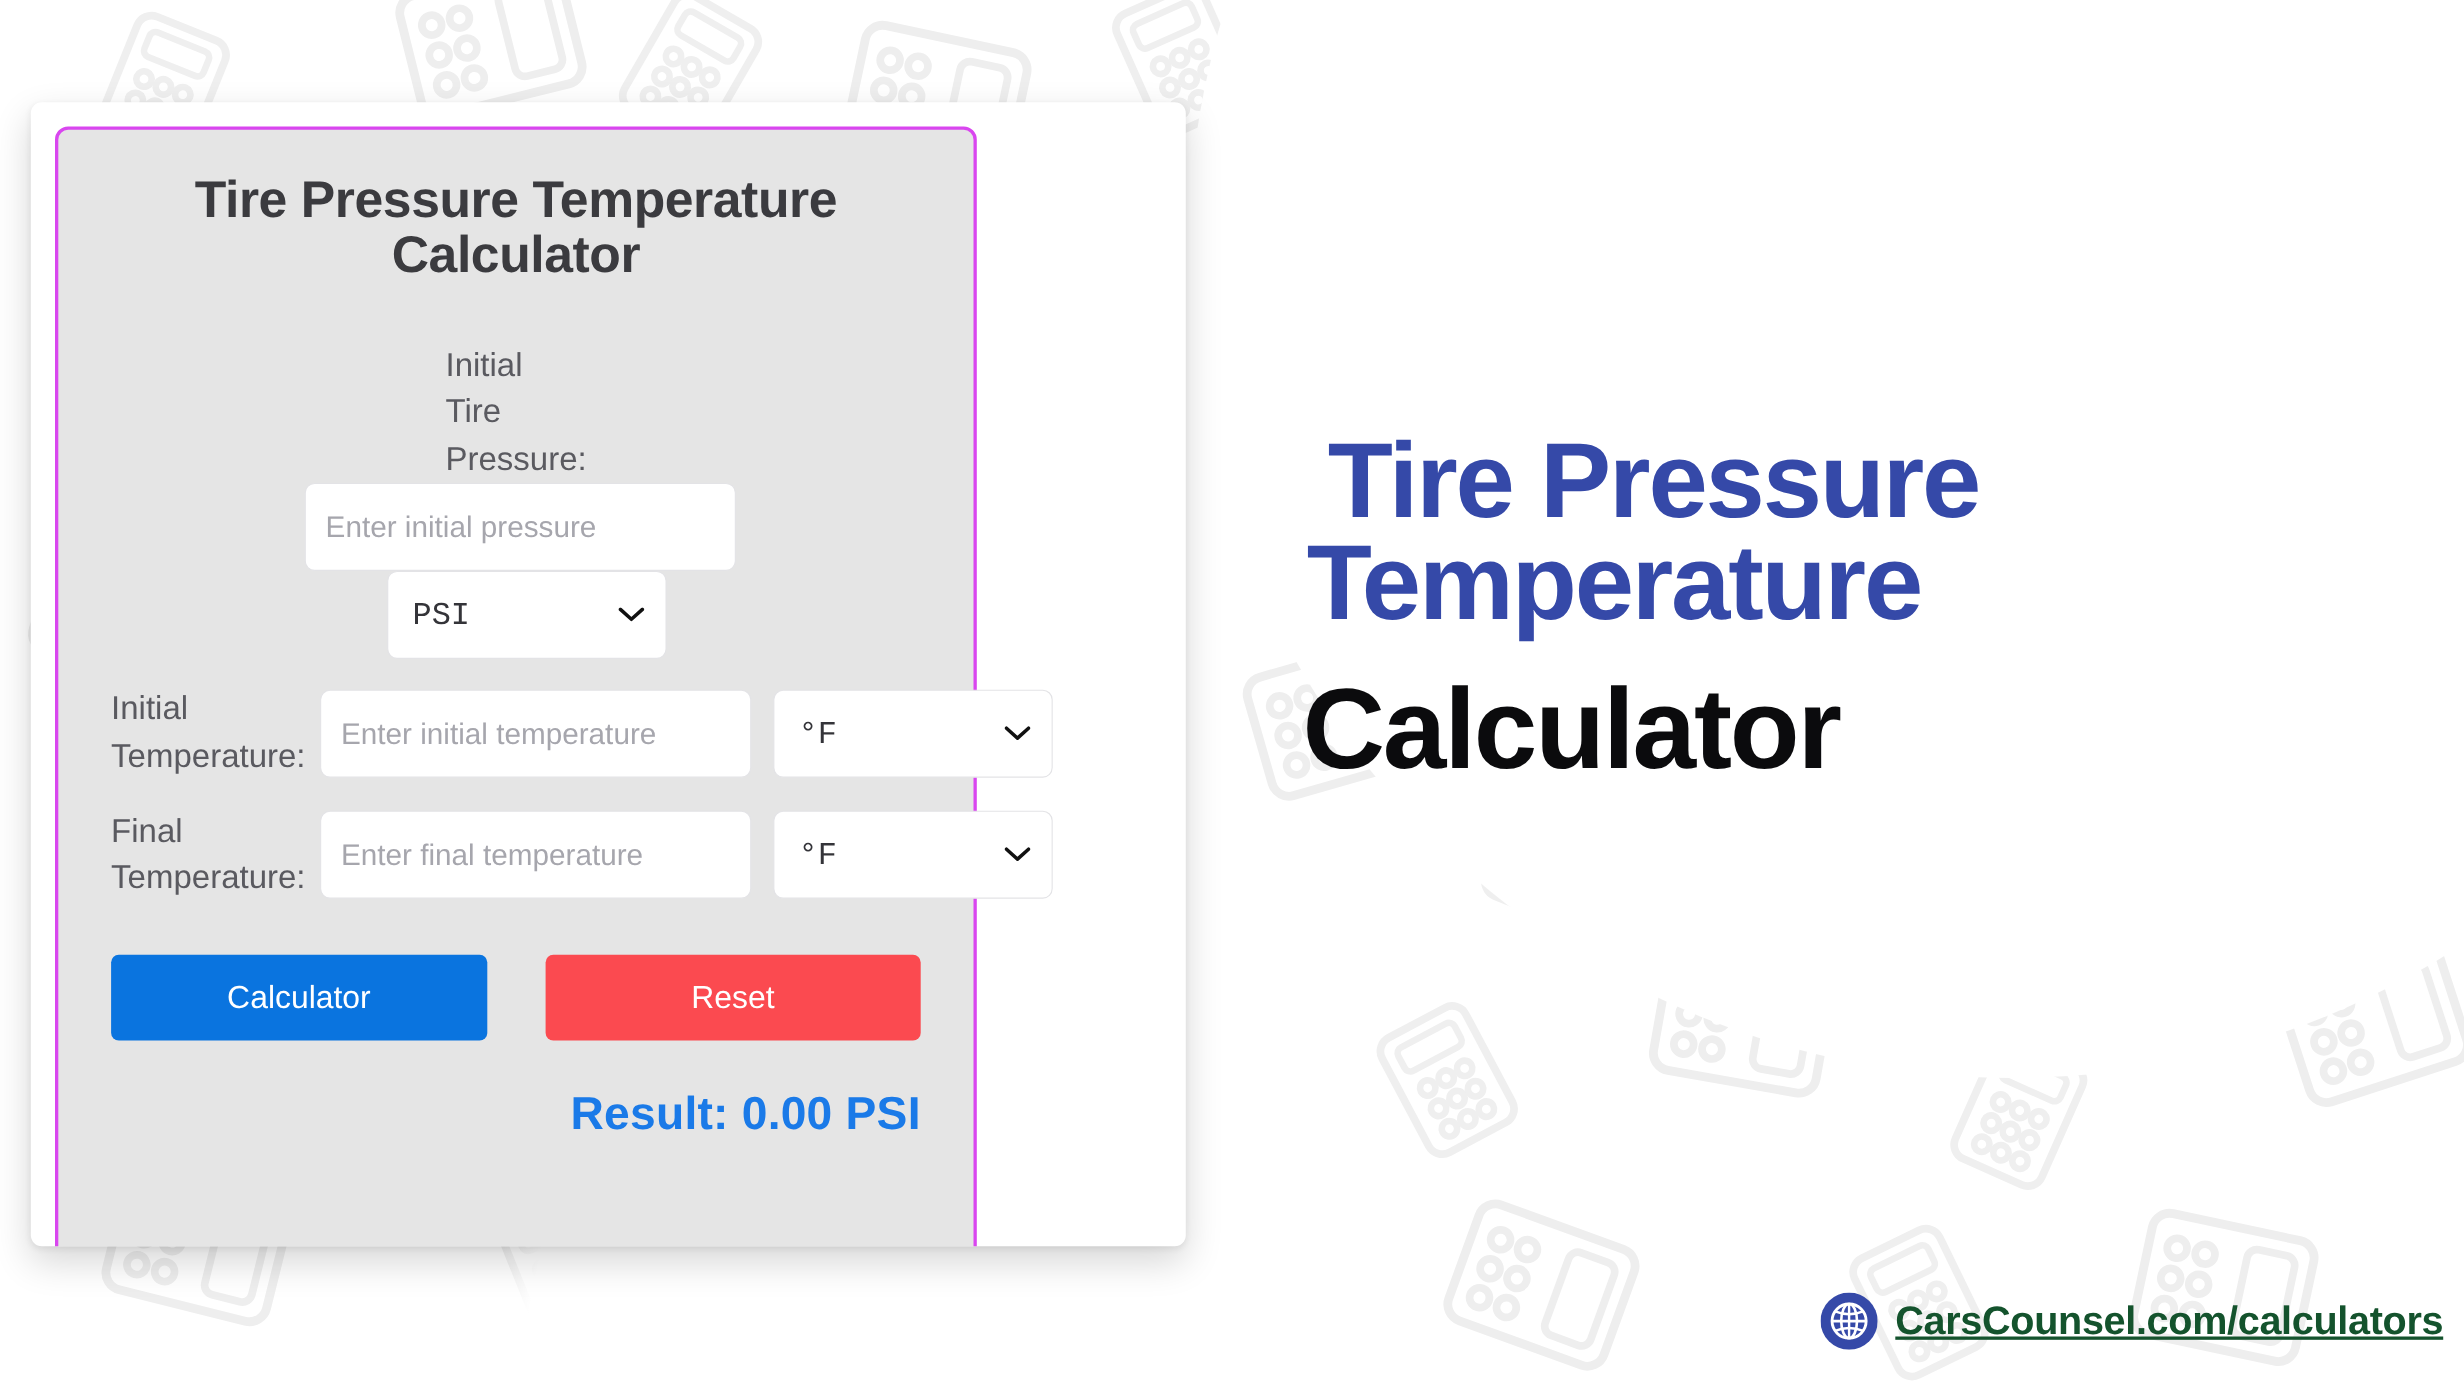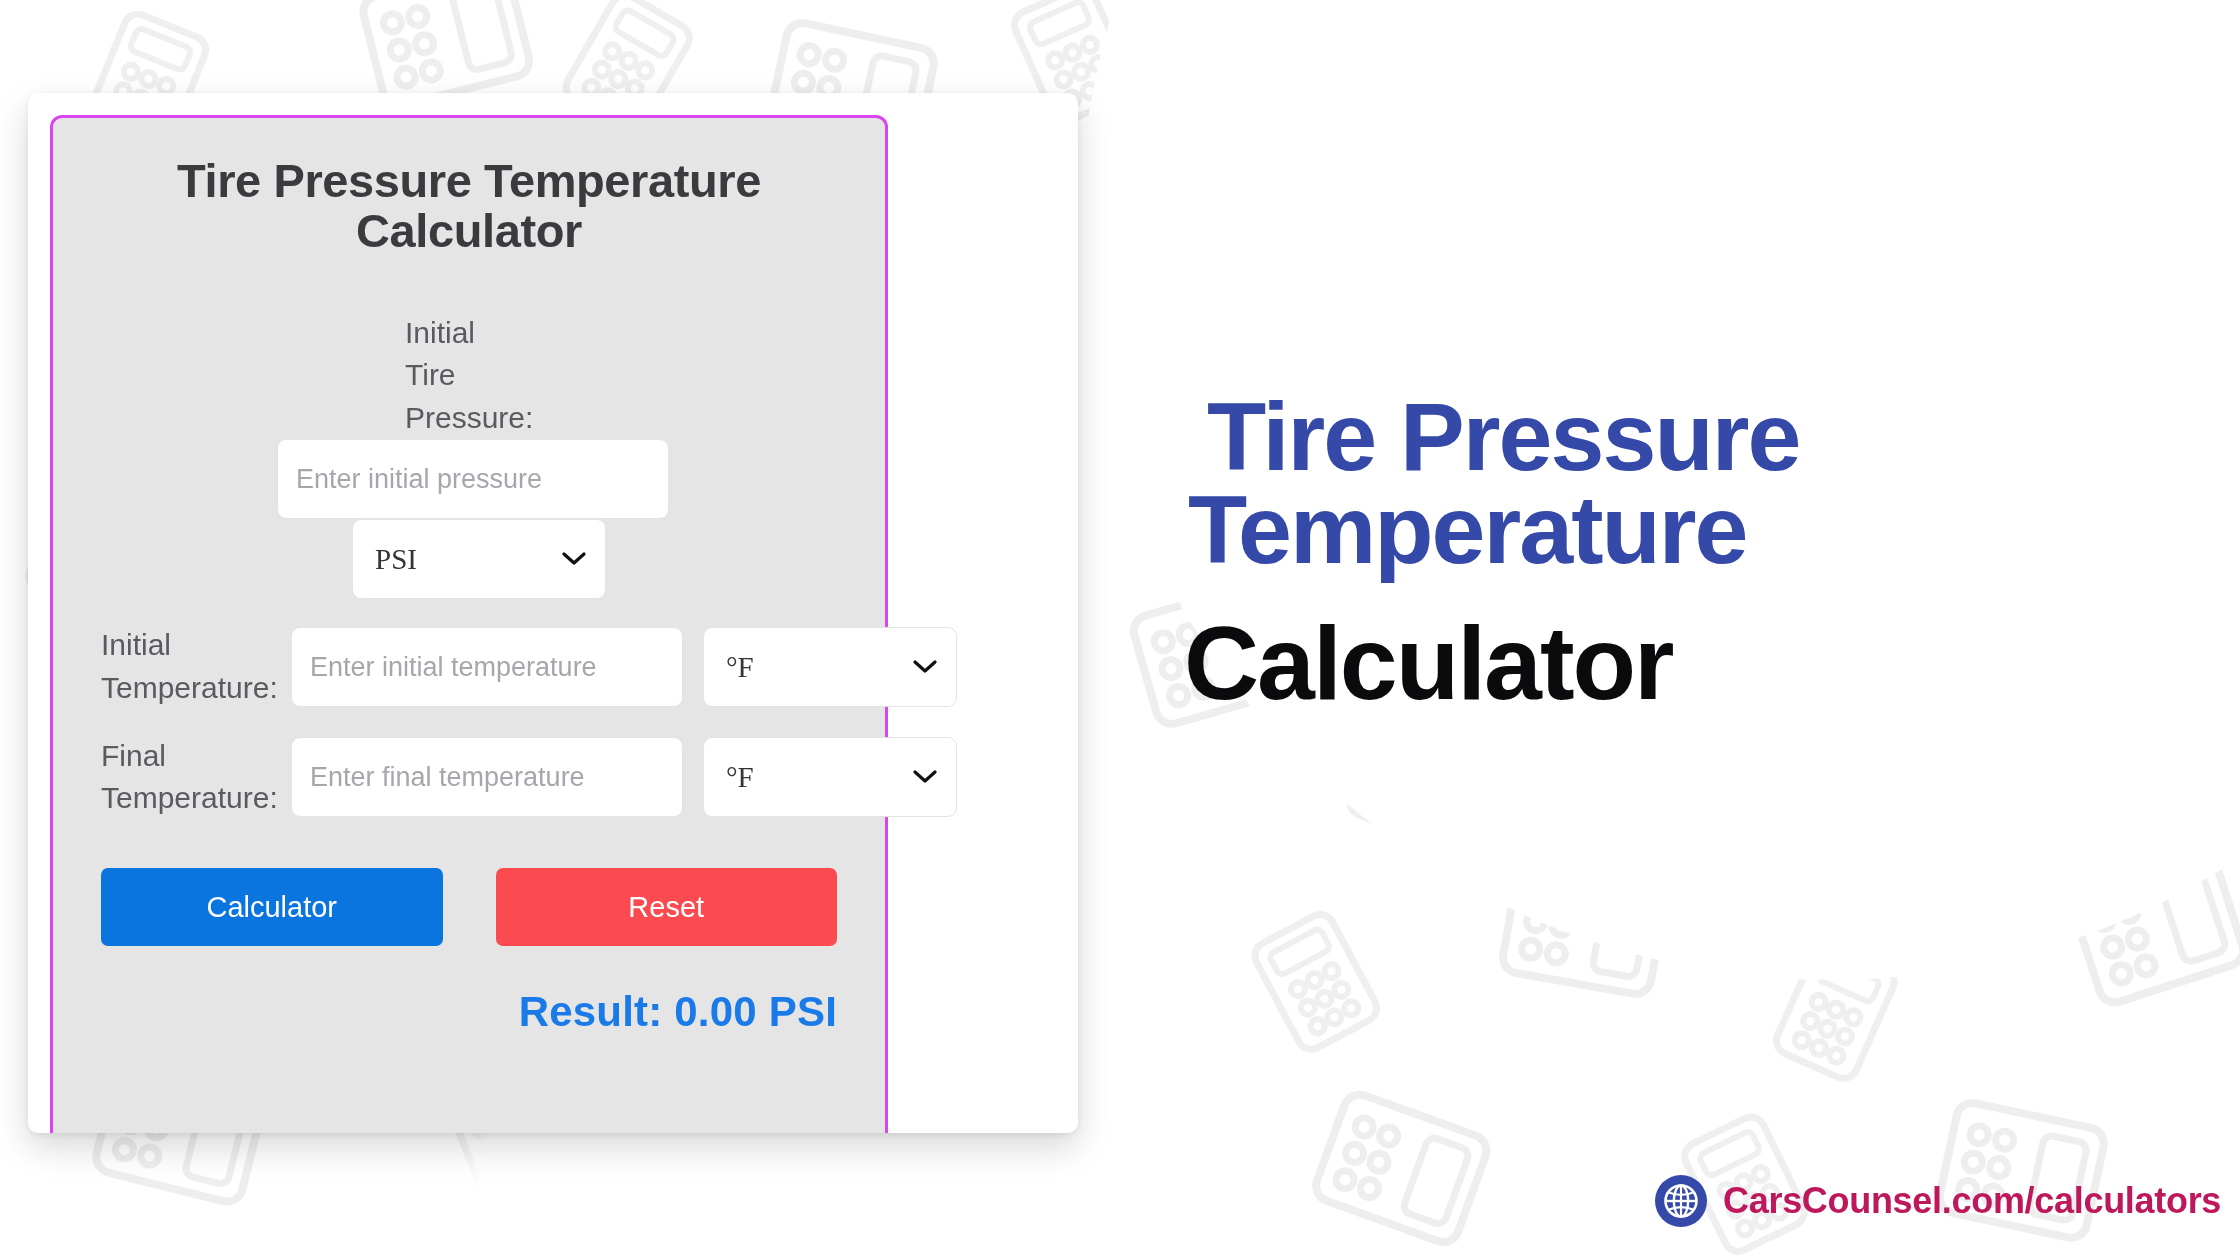--- a/index.html
+++ b/index.html
@@ -105,21 +105,21 @@
     flex:0 0 auto;
     width:254px;
     margin-left:20px;
   }
   .sel-input{
     width:100%;
     height:80px;
     border:1px solid #e3e3e6;
     border-radius:9px;
     background:#ffffff;
-    font-family:Liberation Serif, serif;
+    font-family:Liberation Mono, monospace;
     font-size:29px;
     color:#343439;
     padding:0 46px 0 22px;
     box-sizing:border-box;
     appearance:none;
     -webkit-appearance:none;
     outline:none;
   }
   .sel-chev{
     position:absolute;
@@ -193,23 +193,24 @@
     left:1655px;top:1175px;
     display:flex;
     align-items:center;
     gap:16px;
     z-index:6;
   }
   #globe-icon{flex:0 0 auto;line-height:0;}
   #footer-url{
     font-size:36px;
     font-weight:700;
-    color:#be185d;
+    color:#14532d;
     letter-spacing:-0.3px;
     white-space:nowrap;
+    text-decoration:underline;
   }
 </style>
 </head>
 <body>
 
 <svg id="bg-pattern" width="2240" height="1260" viewBox="0 0 2240 1260" aria-hidden="true">
   <defs>
     <g id="calcglyph">
       <rect x="0" y="0" width="86" height="118" rx="14" ry="14" fill="none" stroke="#efefef" stroke-width="7"></rect>
       <rect x="14" y="13" width="58" height="24" rx="6" ry="6" fill="none" stroke="#efefef" stroke-width="6"></rect>

